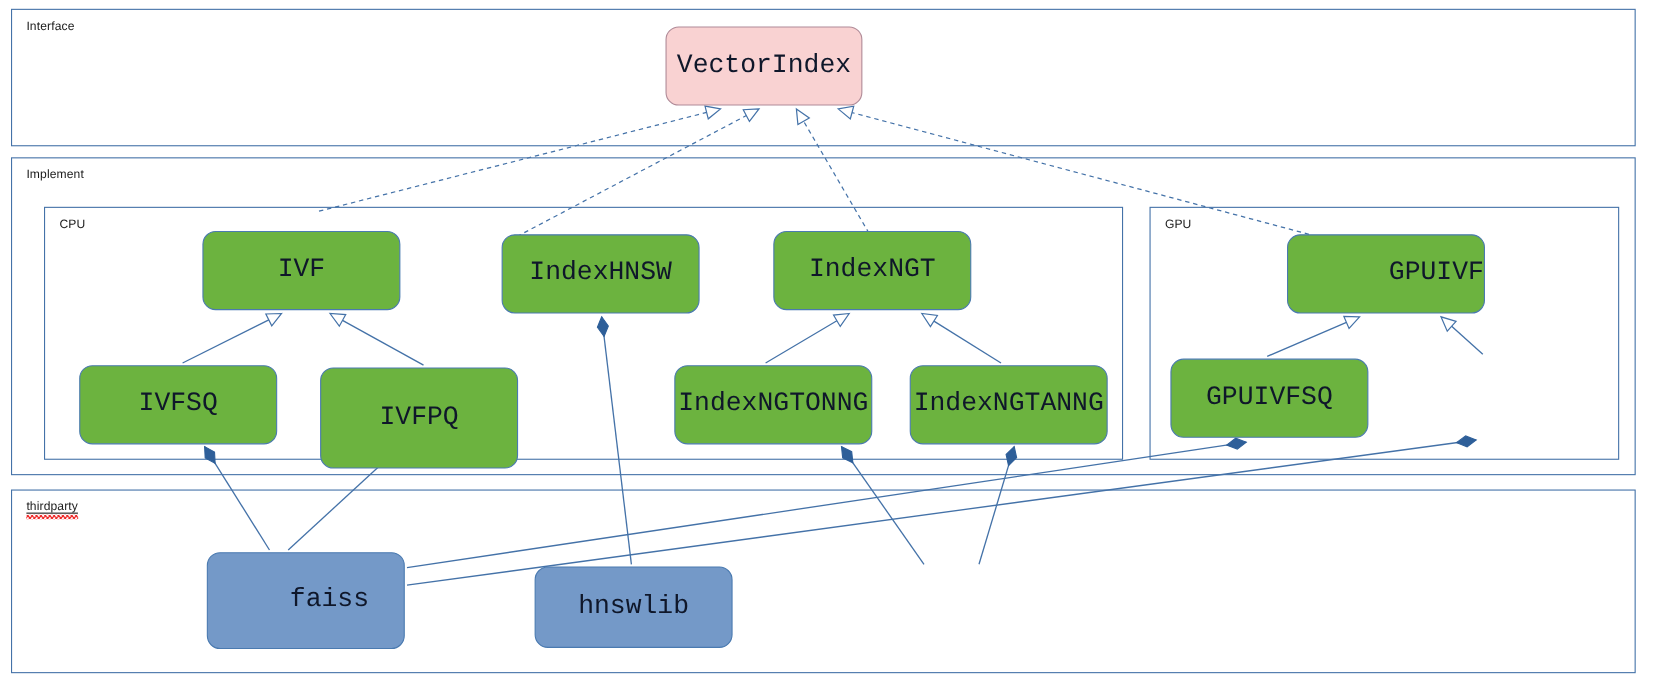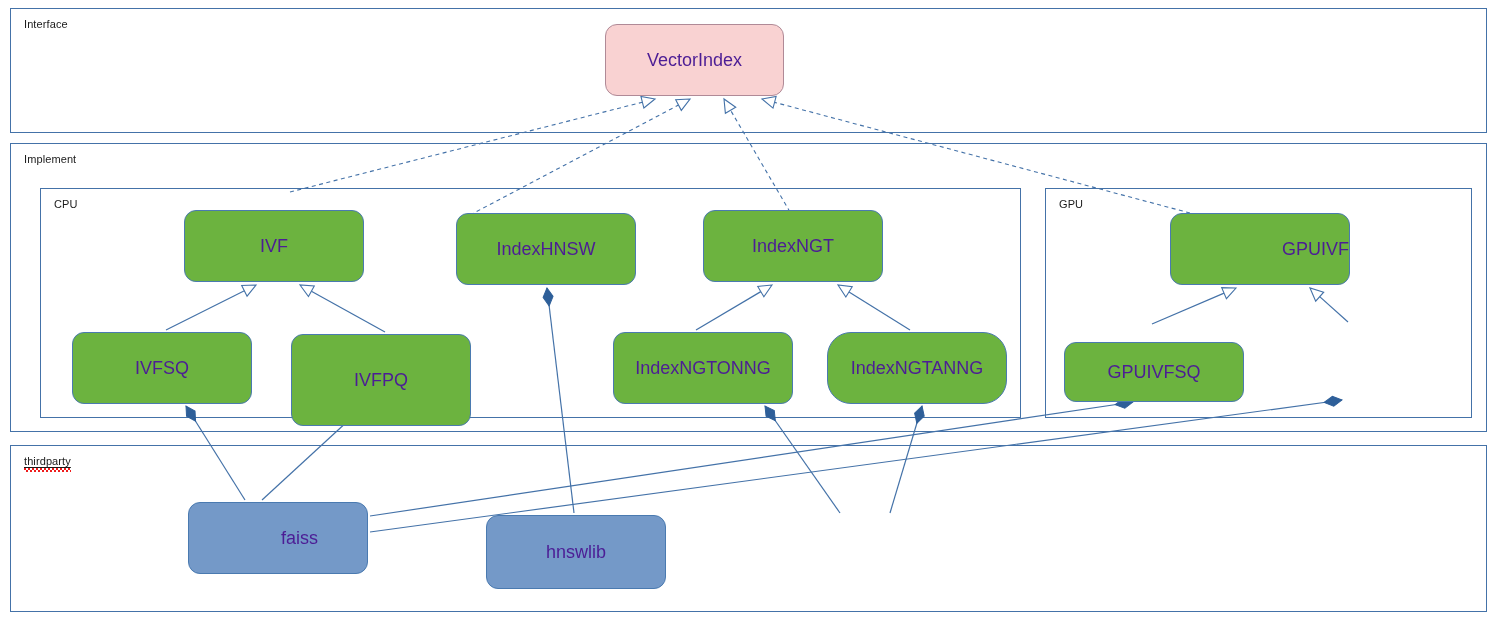--- a/index.html
+++ b/index.html
@@ -43,23 +43,23 @@
     opacity:.95;
   }
 
   
   .node{
     position:absolute;
     box-sizing:border-box;
     border-radius:12px;
     border:1.2px solid #4a7ab0;
     display:flex;align-items:center;justify-content:center;
-    font-family:Liberation Sans, sans-serif;
-    font-size:18px;
-    color:#4c1d95;
+    font-family:Liberation Mono, monospace;
+    font-size:24px;
+    color:#0f172a;
     text-align:center;
     z-index:5;
     line-height:1;
   }
   .node.pink{background:#f9d2d2;border-color:#b08a97;}
   .node.green{background:#6cb33f;border-color:#4a7ab0;}
   .node.blue{background:#7499c8;border-color:#4a7ab0;}
 
   svg#edges{position:absolute;left:0;top:0;width:1503px;height:628px;z-index:2;}
 </style>
@@ -164,25 +164,25 @@
     </div>
     <div class="node green" style="left: 72px; top: 332px; width: 180px; height: 72px;">
       <span>IVFSQ</span>
     </div>
     <div class="node green" style="left: 291px; top: 334px; width: 180px; height: 92px;">
       <span>IVFPQ</span>
     </div>
     <div class="node green" style="left: 613px; top: 332px; width: 180px; height: 72px;">
       <span>IndexNGTONNG</span>
     </div>
-    <div class="node green" style="left: 827px; top: 332px; width: 180px; height: 72px; border-radius: 24px;">
+    <div class="node green" style="left: 827px; top: 332px; width: 180px; height: 72px;">
       <span>IndexNGTANNG</span>
     </div>
-    <div class="node green" style="left: 1064px; top: 326px; width: 180px; height: 60px; margin-top: 16px;">
+    <div class="node green" style="left: 1064px; top: 326px; width: 180px; height: 72px;">
       <span>GPUIVFSQ</span>
     </div>
-    <div class="node blue" style="left: 188px; top: 502px; width: 180px; height: 72px; padding-left: 43px;">
+    <div class="node blue" style="left: 188px; top: 502px; width: 180px; height: 88px; padding-left: 43px;">
       <span>faiss</span>
     </div>
     <div class="node blue" style="left: 486px; top: 515px; width: 180px; height: 74px;">
       <span>hnswlib</span>
     </div>
   </div>
 
 </body></html>

